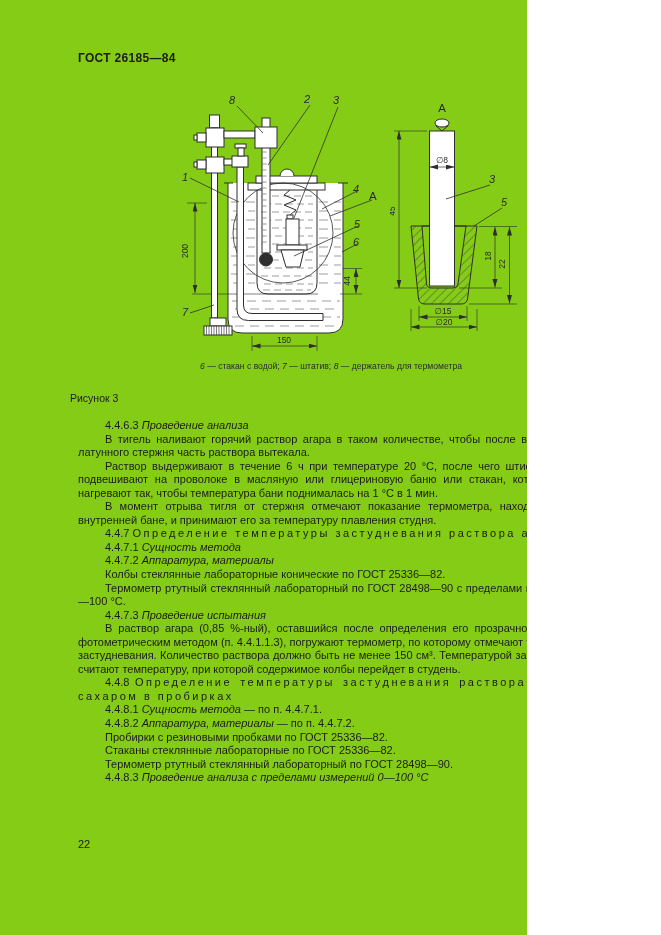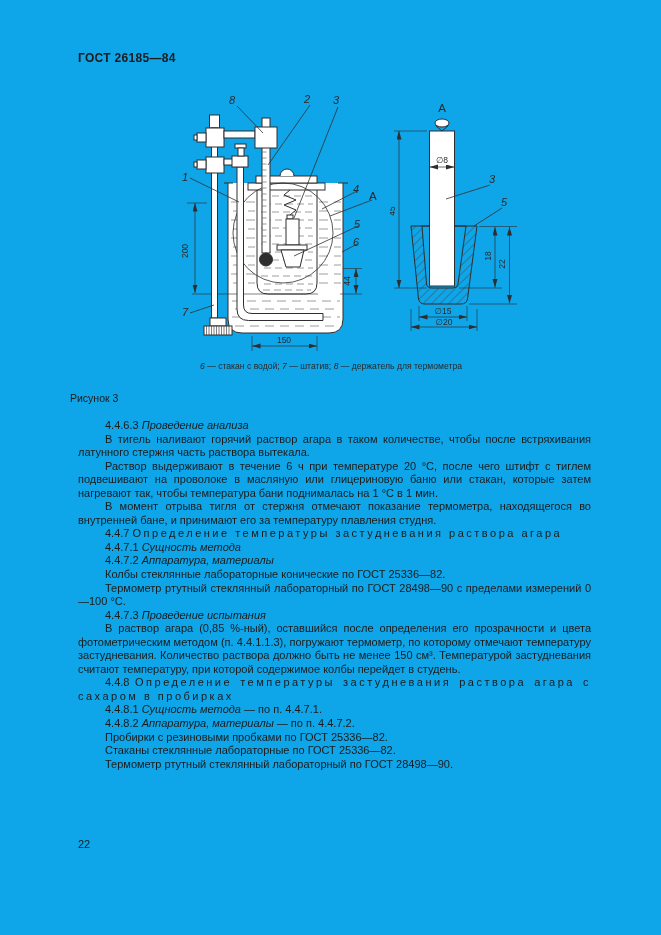--- a/index.html
+++ b/index.html
@@ -1,17 +1,17 @@
 <!DOCTYPE html>
 <html><head>
 <meta charset="utf-8">
 <style>
   html,body { margin:0; padding:0; background:#ffffff; }
   body { width:661px; height:935px; font-family:"Liberation Sans",sans-serif; color:#1c1c1c; }
-  .page { position:relative; width:661px; height:935px; background:#0ea5e9; overflow:hidden; }
+  .page { position:relative; width:527px; height:935px; background:#84cc16; overflow:hidden; }
   .header { position:absolute; left:78px; top:51px; font-size:12px; font-weight:bold; letter-spacing:.3px; }
   .fig-svg { position:absolute; }
   #fig-left { left:110px; top:90px; }
   #fig-right { left:390px; top:90px; }
   .caption { position:absolute; left:70px; top:361px; width:522px; text-align:center; font-size:8.6px; line-height:10px; color:#2a2a2a; }
   .figure-label { position:absolute; left:70px; top:392px; width:522px; text-align:left; font-size:10.5px; }
   .body-text { position:absolute; left:78px; top:419px; width:513px; font-size:11px; line-height:13.55px; text-align:justify; }
   .para { margin:0; text-indent:27px; }
   .it { font-style:italic; }
   .sp { letter-spacing:2.5px; }
@@ -168,16 +168,17 @@
       <p class="para"><span>Колбы стеклянные лабораторные конические по ГОСТ 25336—82.</span></p>
       <p class="para"><span>Термометр ртутный стеклянный лабораторный по ГОСТ 28498—90 с пределами измерений 0—100 °С.</span></p>
       <p class="para"><span>4.4.7.3 </span><span class="it">Проведение испытания</span></p>
       <p class="para"><span>В раствор агара (0,85 %-ный), оставшийся после определения его прозрачности и цвета фотометрическим методом (п. 4.4.1.1.3), погружают термометр, по которому отмечают температуру застудневания. Количество раствора должно быть не менее 150 см³. Температурой застудневания считают температуру, при которой содержимое колбы перейдет в студень.</span></p>
       <p class="para"><span>4.4.8 </span><span class="sp">Определение температуры застудневания раствора агара с сахаром в пробирках</span></p>
       <p class="para"><span>4.4.8.1 </span><span class="it">Сущность метода</span><span> — по п. 4.4.7.1.</span></p>
       <p class="para"><span>4.4.8.2 </span><span class="it">Аппаратура, материалы</span><span> — по п. 4.4.7.2.</span></p>
       <p class="para"><span>Пробирки с резиновыми пробками по ГОСТ 25336—82.</span></p>
       <p class="para"><span>Стаканы стеклянные лабораторные по ГОСТ 25336—82.</span></p>
       <p class="para"><span>Термометр ртутный стеклянный лабораторный по ГОСТ 28498—90.</span></p>
+      <p class="para"><span>4.4.8.3 </span><span class="it">Проведение анализа с пределами измерений 0—100 °С</span></p>
     </div>
 
   <div class="page-number">22</div>
 </div>
 
 </body></html>

